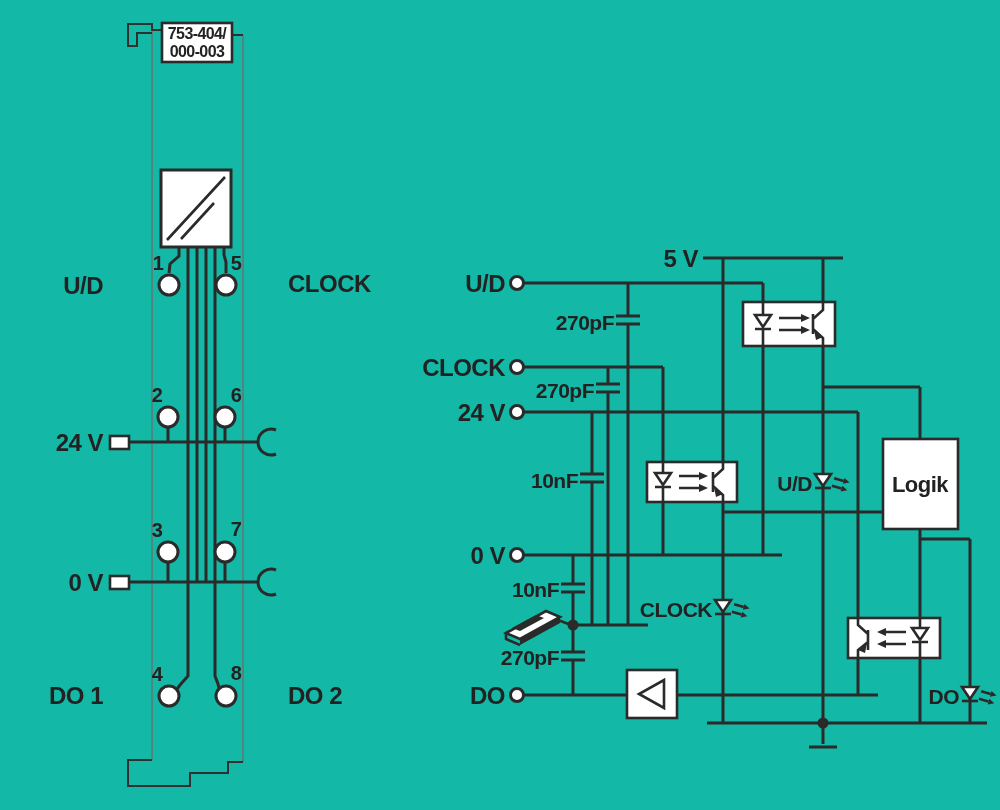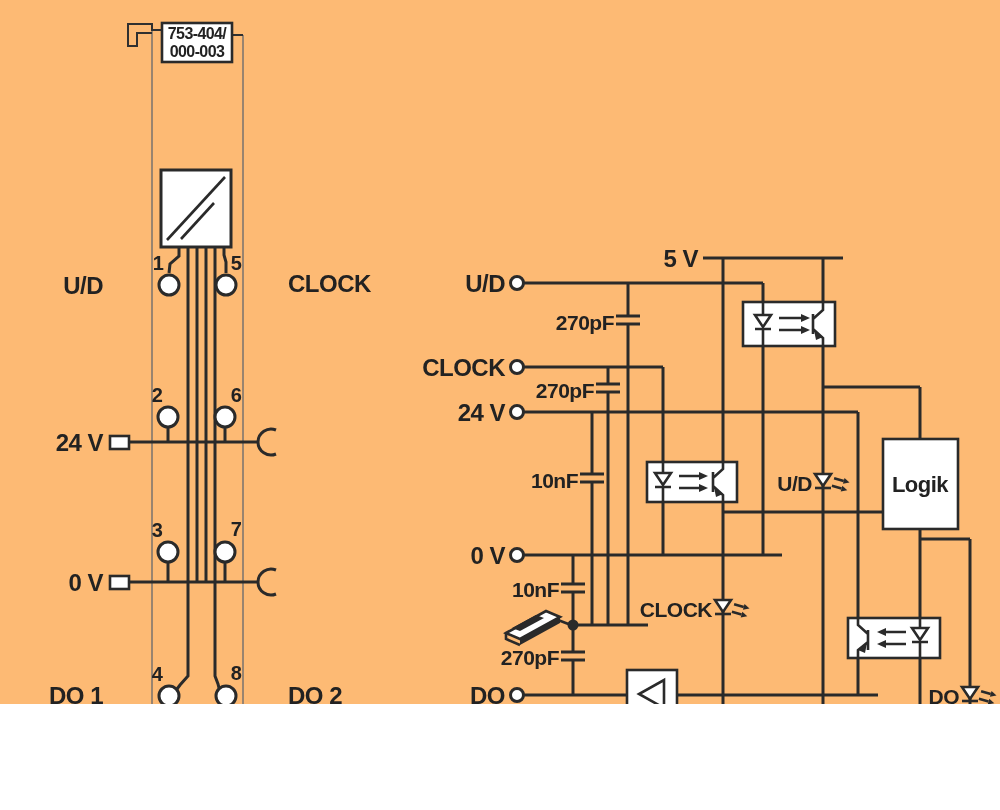--- a/index.html
+++ b/index.html
@@ -1,16 +1,16 @@
 <!DOCTYPE html>
 <html><head>
 <meta charset="utf-8">
 <style>
   html,body{margin:0;padding:0;background:#ffffff;}
-  .stage{position:relative;width:1000px;height:704px;background:#fdba74;overflow:hidden;}
+  .stage{position:relative;width:1000px;height:810px;background:#14b8a6;overflow:hidden;}
   svg{display:block;}
   .w{stroke:#2a2a2a;stroke-width:3;fill:none;stroke-linecap:butt;stroke-linejoin:miter;}
   .w2{stroke:#2a2a2a;stroke-width:2.6;fill:none;}
   .box{fill:#ffffff;stroke:#2a2a2a;stroke-width:2.6;}
   .term{fill:#ffffff;stroke:#2a2a2a;stroke-width:3;}
   .thin{stroke:#6e6e6e;stroke-width:1.4;fill:none;}
   .outline{stroke:#303030;stroke-width:2;fill:none;stroke-linejoin:miter;}
   .ink{fill:#2a2a2a;stroke:none;}
   text{fill:#222222;font-family:"Liberation Sans",sans-serif;font-weight:700;letter-spacing:-0.5px;}
   .lbl{font-size:24px;}

